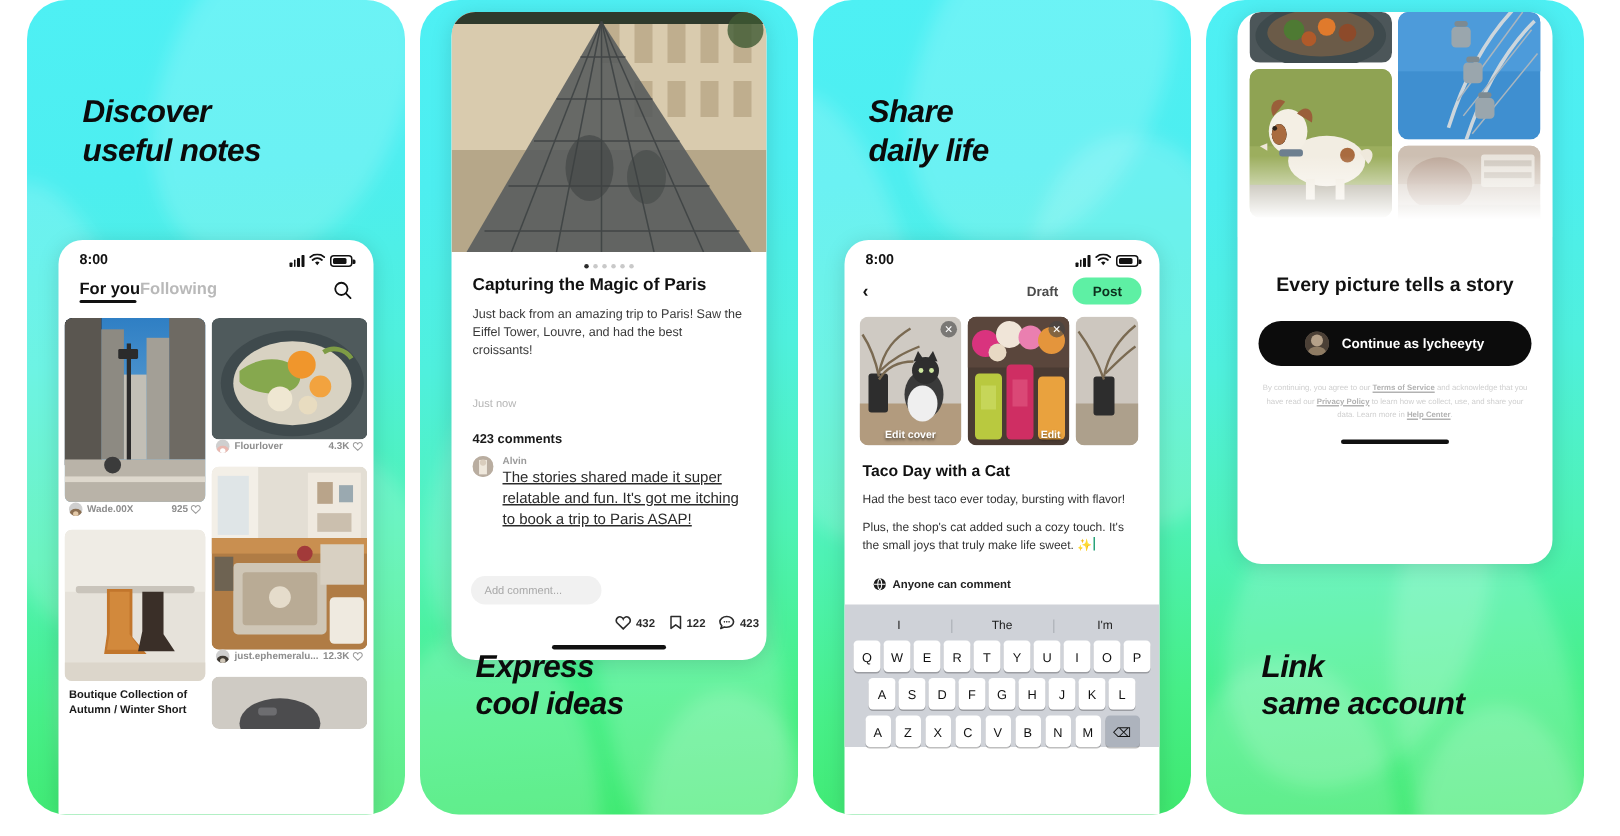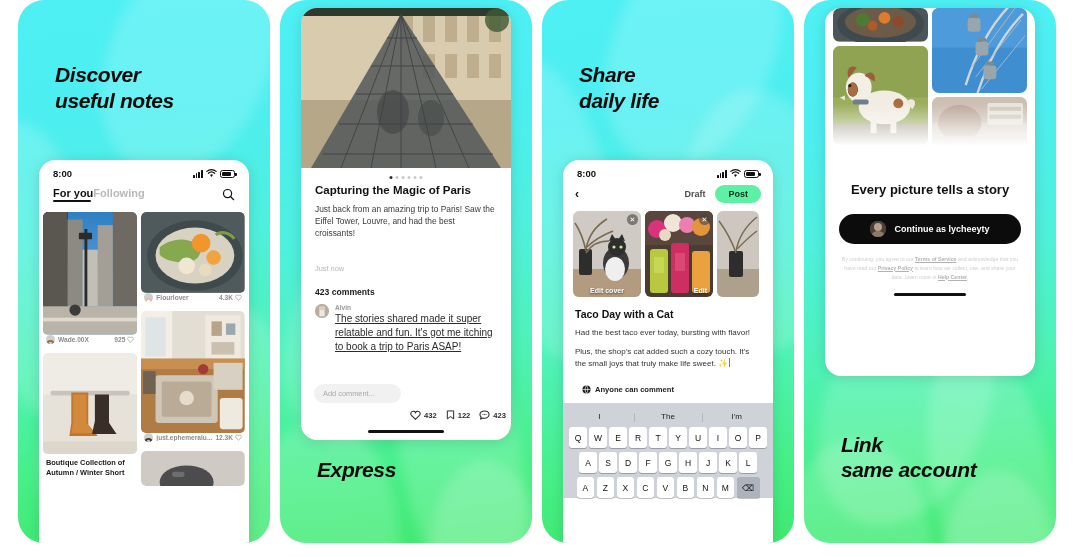--- a/index.html
+++ b/index.html
@@ -423,20 +423,21 @@
               <circle cx="7.7" cy="5" r=".6" fill="#2b2b2b"></circle>
             </svg>
           <span>423</span>
         </div>
       </div>
       <div class="homebar"></div>
     </div>
 
     <div class="headline bottom">
       <div>Express</div>
+      <div>cool ideas</div>
     </div>
   </div>
 
   <div class="panel">
     <div class="blobs">
       <i class="b1" style="left:70px;top:-60px"></i>
         <i class="b2" style="left:-50px;top:60px"></i>
       <i class="b3" style="left:140px;top:90px"></i>
         <i class="b4" style="left:30px;top:430px"></i>
     </div>

